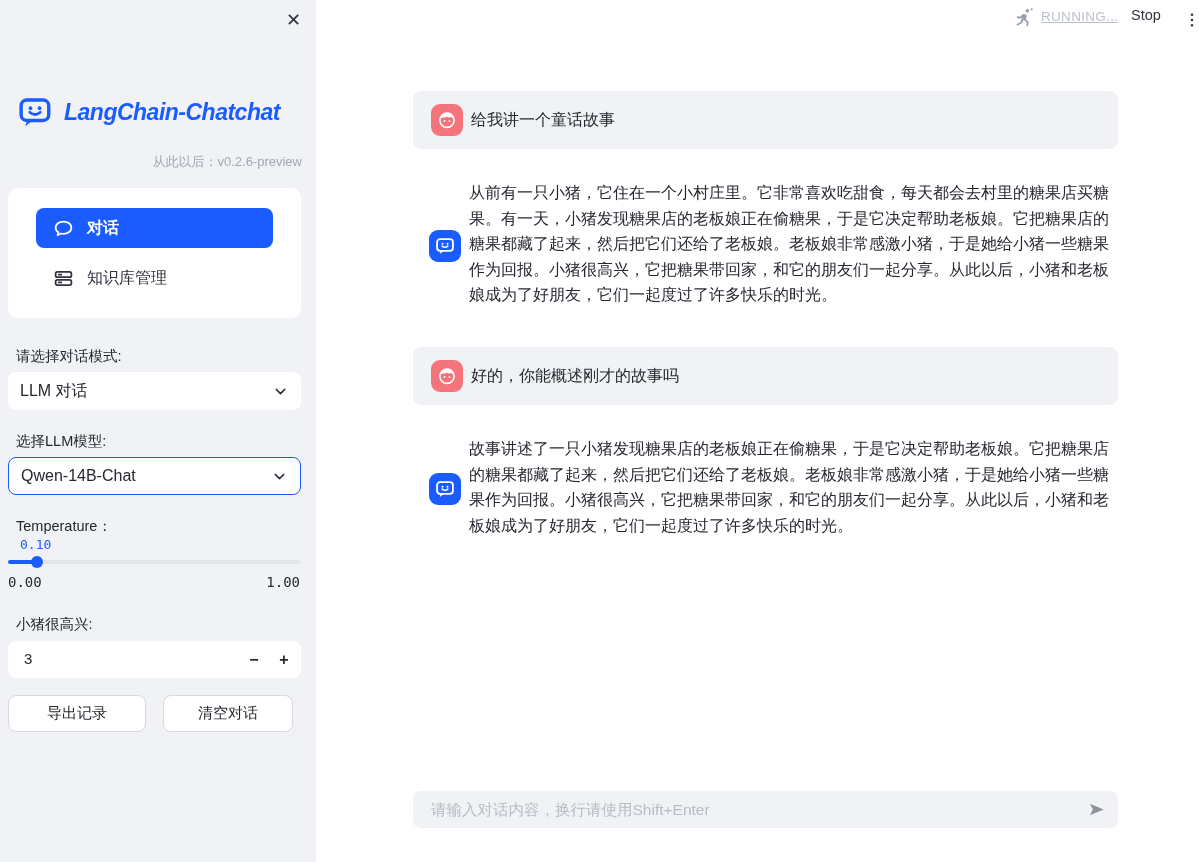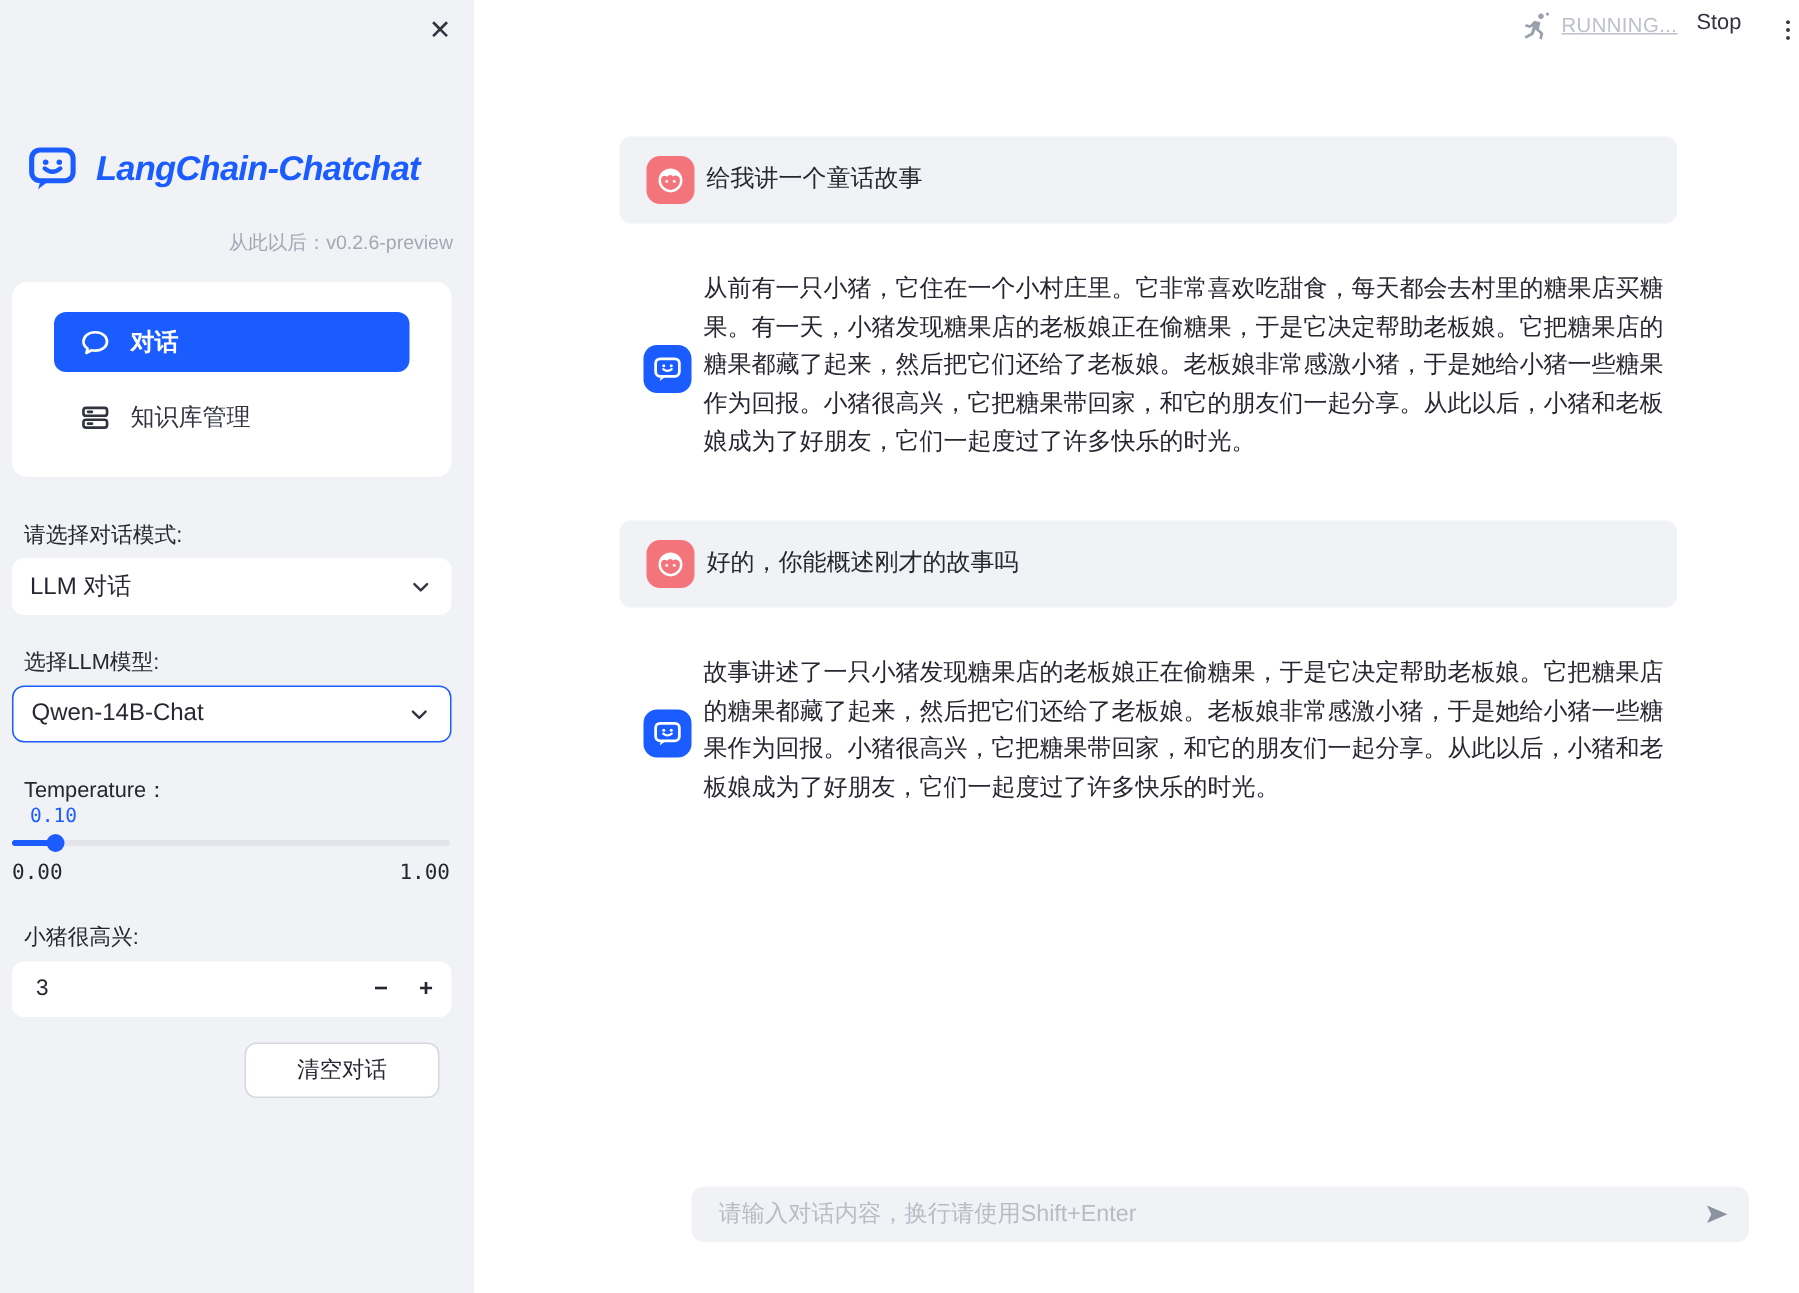--- a/index.html
+++ b/index.html
@@ -68,21 +68,21 @@
   .msg-user { background:#f0f2f6; border-radius:8px; padding:13px 0 13px 18px; align-items:center; margin-bottom:31px; }
   .msg-bot  { padding:0 0 0 16px; align-items:center; margin-bottom:39px; }
   .avatar { width:32px; height:32px; border-radius:9px; flex:none; display:flex; align-items:center; justify-content:center; }
   .avatar-user { background:#f4747c; }
   .avatar-bot  { background:#1a5cff; }
   .msg-bot .avatar { margin-top:4px; }
   .msg-text { font-size:16px; line-height:1.6; color:#262730; width:649px; }
   .msg-user .msg-text { line-height:1.2; }
 
   .chat-input-box { position:absolute; left:413px; top:791px; width:705px; height:37px; background:#f0f2f6; border-radius:8px;
-    display:flex; align-items:center; padding:0 40px 0 16px;margin-left:48px; }
+    display:flex; align-items:center; padding:0 40px 0 16px; }
   .chat-input-box input { flex:1; border:none; background:transparent; outline:none; font-size:15.5px; color:#31333f;
     font-family:"Liberation Sans","DejaVu Sans",sans-serif; }
   .chat-input-box input::placeholder { color:#b8bcc6; }
   .send-btn { position:absolute; right:12px; top:9px; border:none; background:none; cursor:pointer; padding:0; display:flex; }
 </style>
 </head>
 <body>
 
 <div class="sidebar">
 
@@ -165,20 +165,21 @@
   <div class="num-input">
     <span class="num-value">3</span>
     <button class="step-btn step-minus">
       <span>−</span>
     </button>
     <button class="step-btn step-plus">
       <span>+</span>
     </button>
   </div>
 
+  <button class="side-btn btn-export">导出记录</button>
   <button class="side-btn btn-clear">清空对话</button>
 </div>
 
 <span class="runner-icon">
   <svg width="23" height="23" viewBox="0 0 24 24" fill="#9aa0ac">
     <circle cx="16" cy="4" r="1.9"></circle>
     <circle cx="20.5" cy="2.5" r="1.1"></circle>
     <path d="M11.3 7.2 L15.6 8.2 L14.6 12.8 L17.6 15.8 L16.6 20.2 L14.8 19.6 L15.5 16.4 L12.1 13.3 L10.8 16.8 L5.4 19.6 L4.6 17.9 L9 15.6 L10.4 11.2 L8.2 12.2 L4.9 11.2 L5.5 9.4 L8.3 10.2 Z"></path>
   </svg>
 </span>

